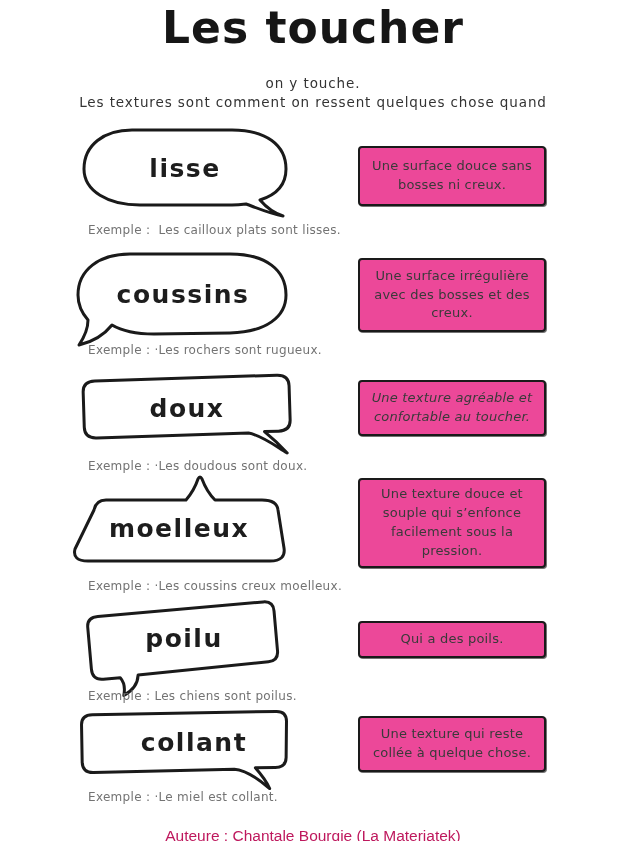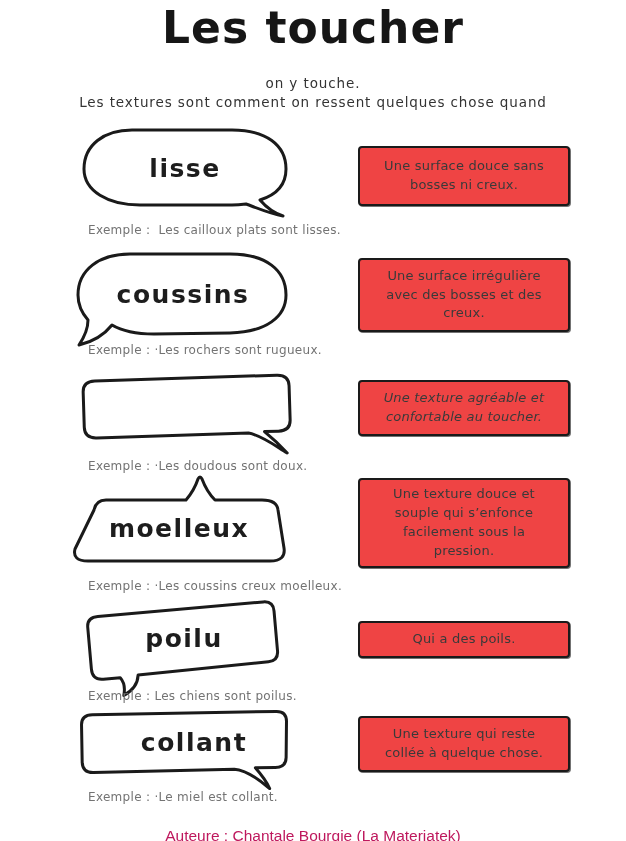--- a/index.html
+++ b/index.html
@@ -45,24 +45,24 @@
     align-items: center;
     justify-content: center;
     font-size: 25px;
     font-weight: bold;
     letter-spacing: 1.5px;
     color: #1d1d1d;
   }
   .def-box {
     position: absolute;
     left: 358px;
-    width: 212px;
+    width: 188px;
     border: 2px solid #1a1a1a;
     border-radius: 4px;
-    background: #ef4444;
+    background: #ec4899;
     display: flex;
     align-items: center;
     justify-content: center;
     text-align: center;
     font-size: 13px;
     letter-spacing: 0.2px;
     line-height: 1.45;
     color: #3a3a3a;
     padding: 5px 11px;
     box-shadow: 1px 1px 0 rgba(0,0,0,0.55);
@@ -113,20 +113,21 @@
   </svg>
   <div class="bubble-word" style="left:80px; top:254px; width:206px; height:80px;">coussins</div>
   <div class="def-box" style="top:258px; height:74px;">
     <span>Une surface irrégulière avec des bosses et des creux.</span>
   </div>
   <div class="example" style="top:343px;">Exemple : ·Les rochers sont rugueux.</div>
 
   <svg class="bubble-svg rot-m2" style="left:80px; top:375px;" width="216" height="84" viewBox="0 0 216 84">
     <path d="M 16 3 L 198 3 Q 210 3 210 14 L 210 48 Q 210 59 198 59 L 184 59 C 192 66 200 74 206 81 C 195 74 180 62 168 60 L 16 60 Q 4 60 4 49 L 4 14 Q 4 3 16 3 Z"></path>
   </svg>
+  <div class="bubble-word" style="left:82px; top:378px; width:210px; height:60px;">doux</div>
   <div class="def-box" style="top:380px; height:56px;font-style:italic;">
     <span>Une texture agréable et confortable au toucher.</span>
   </div>
   <div class="example" style="top:459px;">Exemple : ·Les doudous sont doux.</div>
 
   <svg class="bubble-svg" style="left:68px; top:474px;" width="222" height="90" viewBox="0 0 222 90">
     <path d="M 38 26 L 118 26 C 124 19 128 11 130 5 Q 132 1 134 5 C 137 13 141 20 147 26 L 194 26 Q 209 26 210 36 L 216 74 Q 218 87 202 87 L 20 87 Q 4 87 7 75 L 26 36 Q 28 26 38 26 Z"></path>
   </svg>
   <div class="bubble-word" style="left:72px; top:498px; width:214px; height:60px;">moelleux</div>
   <div class="def-box" style="top:478px; height:90px;">

